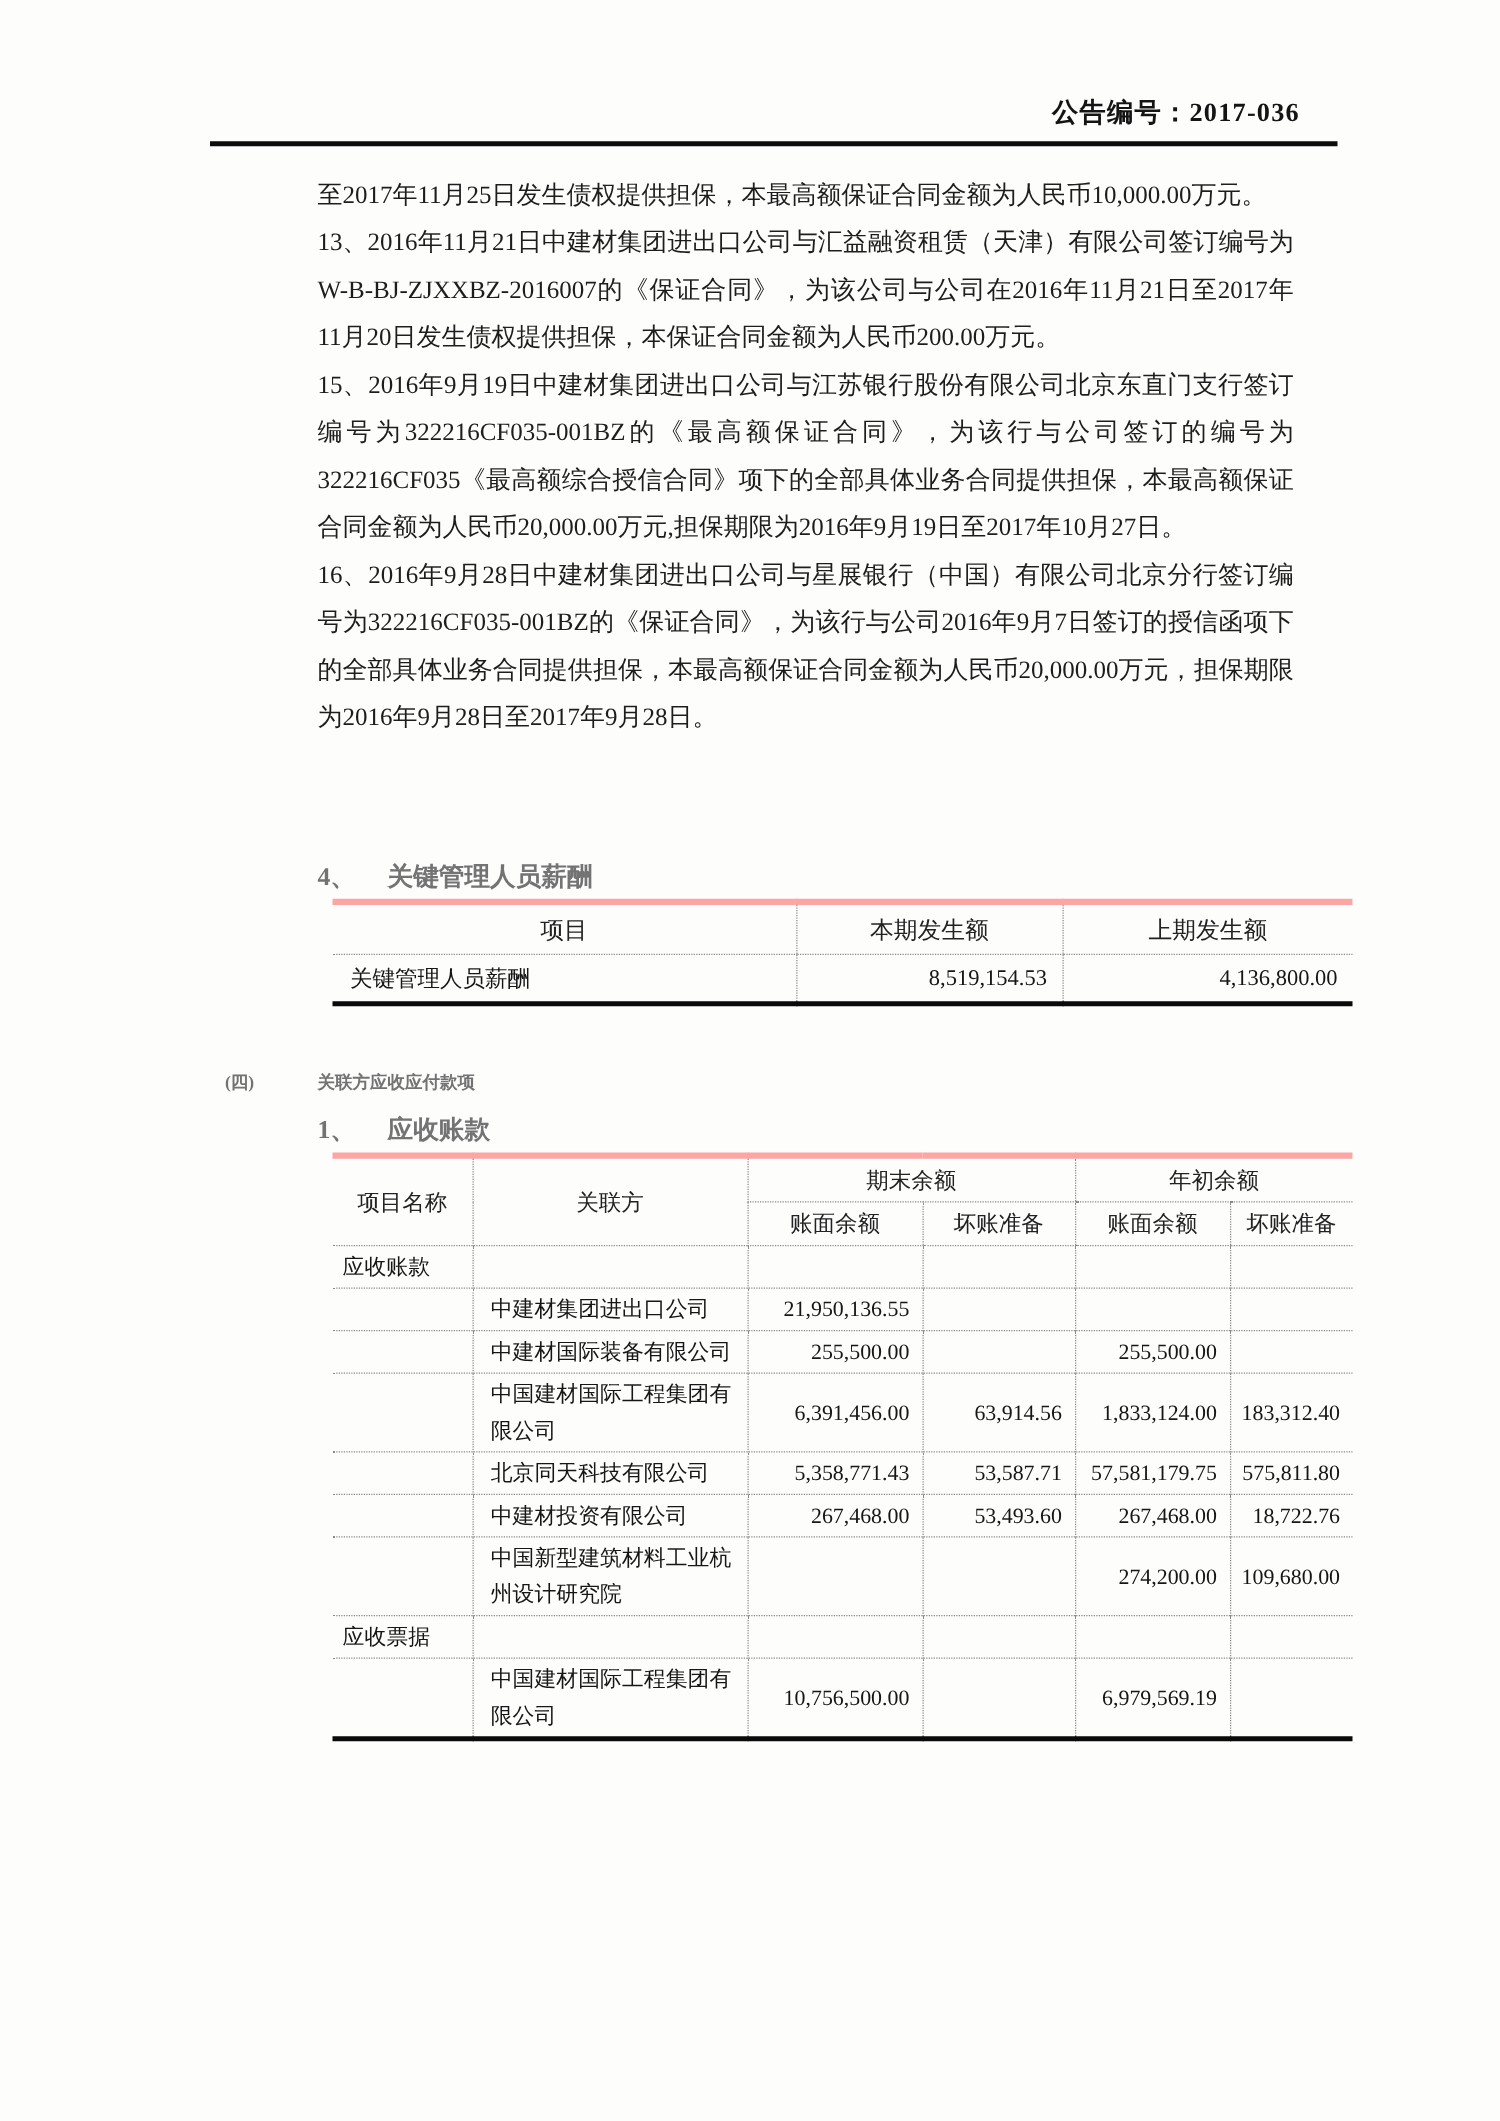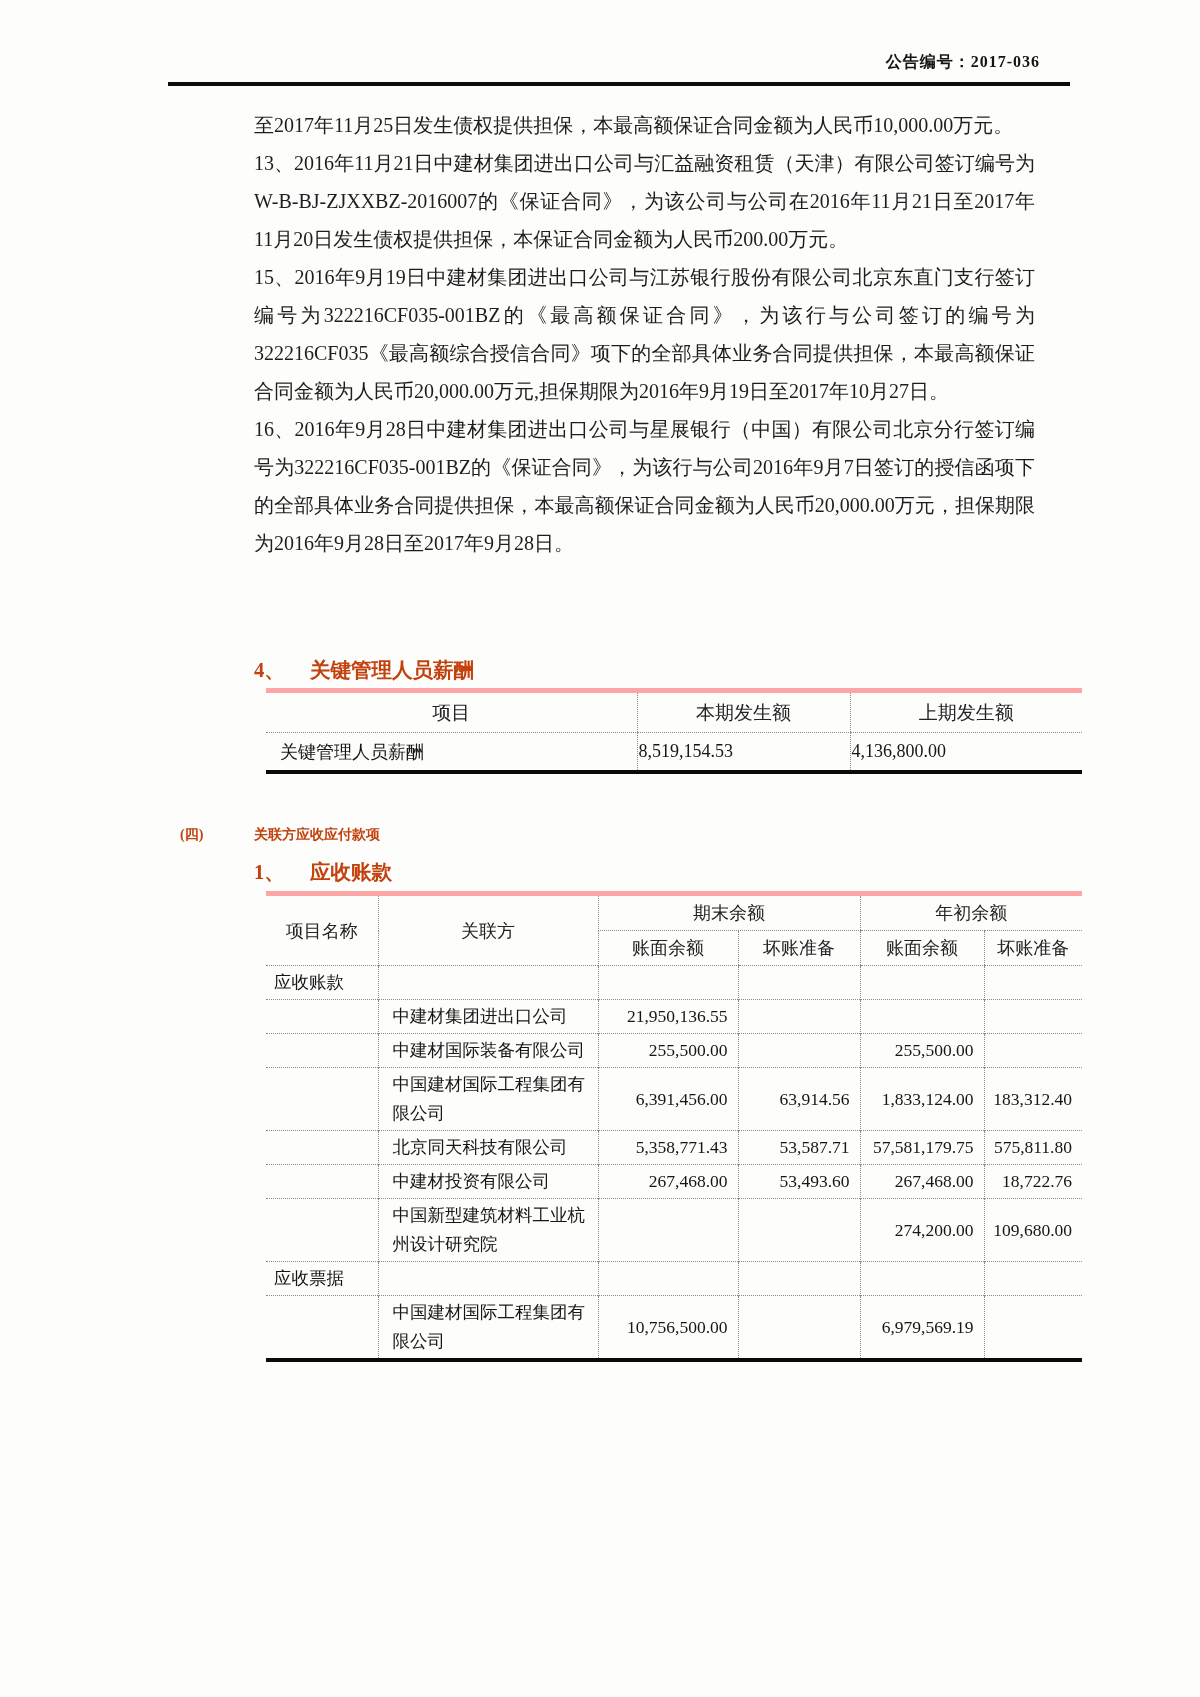--- a/index.html
+++ b/index.html
@@ -6,44 +6,44 @@
   .page{
     position:relative;
     width:1200px;height:1697px;
     background:#fdfdfc;
     overflow:hidden;
     font-family:"Liberation Serif","DejaVu Serif",serif;
     color:#1b1b1b;
   }
   .content{position:absolute;left:168px;top:0;width:902px;}
   .doc-number{
-    padding-top:52px;
+    padding-top:76px;
     text-align:right;
     padding-right:30px;
-    font-size:16px;
+    font-size:21px;
     font-weight:bold;
     letter-spacing:1px;
     color:#141414;
   }
   .header-rule{margin-top:9px;height:4px;background:#0d0d0d;}
   .body-text{
     margin:20px 35px 0 86px;  
     width:781px;
     font-size:20px;
     line-height:38px;
     text-align:justify;
     color:#1d1d1d;
   }
   .body-text p{margin:0;padding:0;}
   
   .sec-heading{
     margin-left:86px;
     font-weight:bold;
     font-size:20.5px;
-    color:#c2410c;
+    color:#737373;
   }
   .sec-heading .num{display:inline-block;width:56px;}
   .heading-4{margin-top:94px;margin-bottom:4px;}
   .heading-si{margin-top:52px;margin-left:12px;font-size:14px;}
   .heading-si .numsi{display:inline-block;width:74px;}
   .heading-1{margin-top:14px;margin-bottom:5px;}
   
   table{border-collapse:collapse;table-layout:fixed;}
   .t1,.t2{
     margin-left:98px;
@@ -53,21 +53,21 @@
   }
   .t1 th{
     font-weight:normal;font-size:19px;text-align:center;
     height:37px;vertical-align:middle;color:#222;
     border-bottom:1px dotted #8a8a8a;
   }
   .t1 td{
     font-size:18px;height:35px;vertical-align:middle;color:#161616;
   }
   .t1 td.name{text-align:left;padding-left:14px;}
-  .t1 td.amount{padding-right:12px;}
+  .t1 td.amount{text-align:right;padding-right:12px;}
   .vline{border-left:1px dotted #8a8a8a;}
   .t2 th{
     font-weight:normal;font-size:18px;text-align:center;
     height:32px;vertical-align:middle;color:#222;
   }
   .t2 thead tr.sub th{border-bottom:1px dotted #8a8a8a;text-align:center;}
   .t2 th.span2{border-bottom:1px dotted #8a8a8a;}
   .t2 td{
     font-size:17.5px;
     vertical-align:middle;

